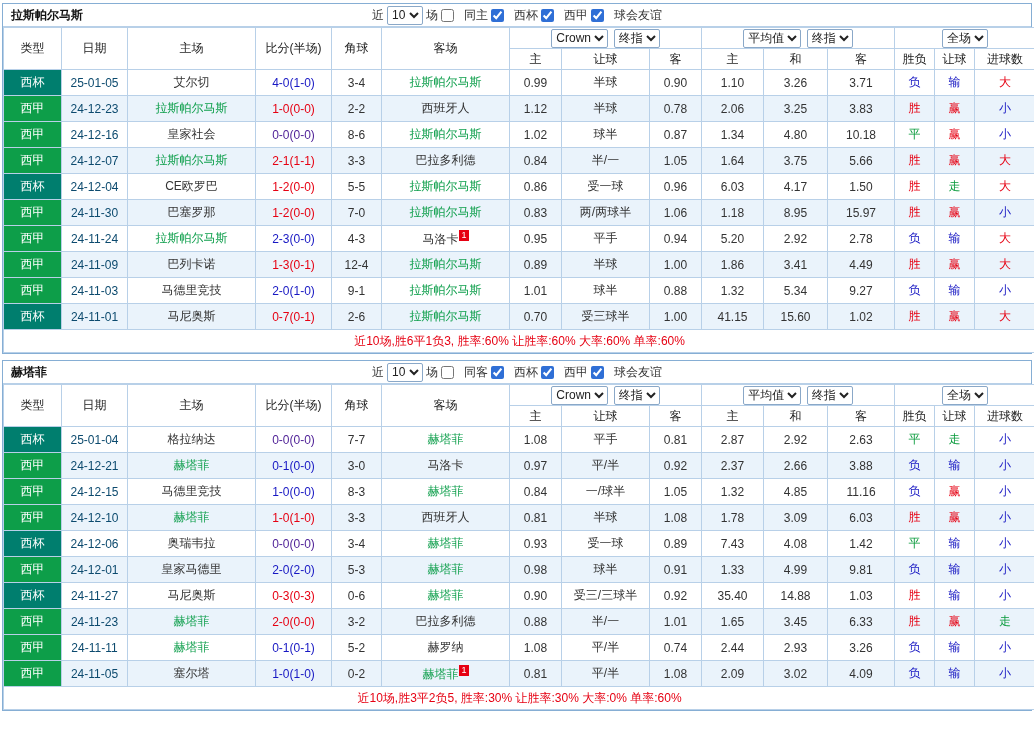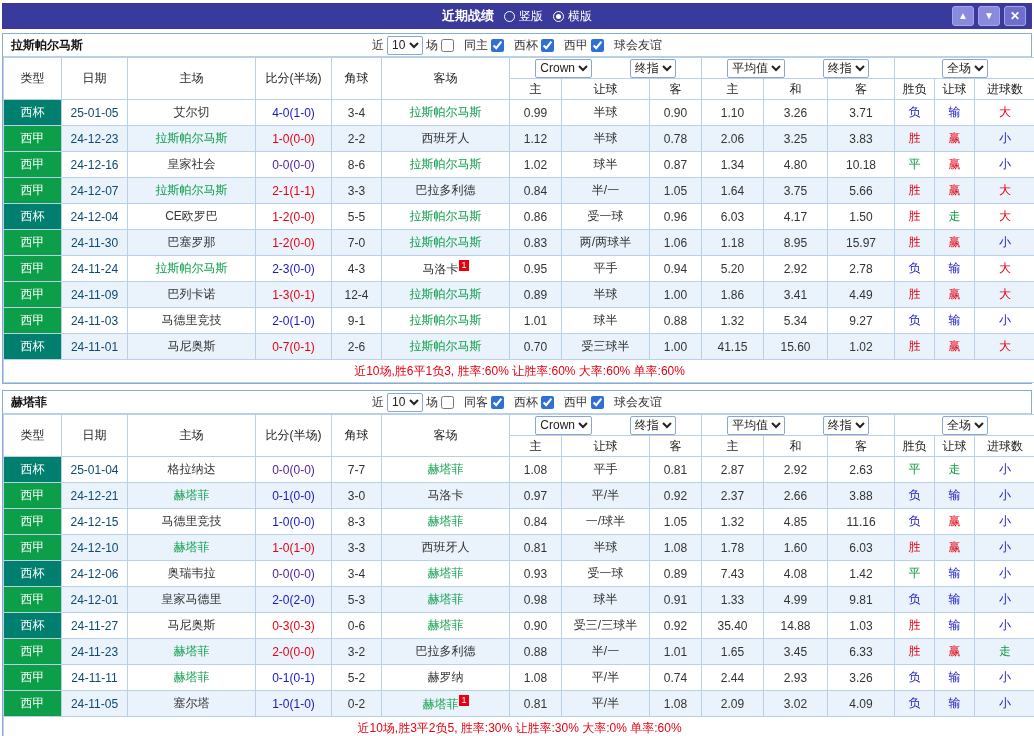--- a/index.html
+++ b/index.html
@@ -23,21 +23,21 @@
   .filter-bar{position:relative;height:23px;display:flex;align-items:center;border-bottom:1px solid #b8d0e8;background:#fff}
   .team-name{font-weight:bold;color:#111;padding-left:8px}
   .filter-controls{position:absolute;left:50%;transform:translateX(-50%);display:flex;align-items:center;gap:3px;white-space:nowrap}
   .cb{display:inline-flex;align-items:center;gap:10px;cursor:pointer}
   input[type=checkbox]{width:13px;height:13px;accent-color:#2f6fd6;margin:0}
   select{font-family:Liberation Sans, sans-serif;font-size:12px;height:19px;border:1px solid #8aa8c8;background:#fff;border-radius:2px;color:#222}
 
   table{width:100%;border-collapse:collapse;table-layout:fixed}
   th,td{border:1px solid #b8d0e8;text-align:center;overflow:hidden;white-space:nowrap}
   thead th{height:21px;font-weight:normal;background:#fff;color:#222}
-  .dd-cell select{margin:0 17px}
+  .dd-cell select{margin:0 1px}
   tbody td{height:26px;padding:0 2px}
   tbody tr:nth-child(even) td{background:#eaf3fb}
   tbody tr:nth-child(odd) td{background:#fff}
 
   td.type{color:#fff}
   td.type.cup{background:#007e6e}
   td.type.liga{background:#0d9e49}
   td.date{color:#0c4a6e}
   .teamcell span{cursor:pointer}
   .focal{color:#11a04e}
@@ -50,44 +50,20 @@
   td.res.red{color:#e60012}
   td.res.blue{color:#1717c3}
   td.res.green{color:#0a9b3d}
   td.summary{height:23px;color:#e60012;background:#fff !important}
 </style>
 </head>
 <body>
 
 <div class="wrap">
 
-  <div class="titlebar">
-    <div class="title-center">
-      <span class="win-title">近期战绩</span>
-      <label class="radio">
-        <i class="rdot"></i>
-        <span>竖版</span>
-      </label>
-      <label class="radio">
-        <i class="rdot on"></i>
-        <span>横版</span>
-      </label>
-    </div>
-    <span class="title-buttons">
-      <button class="tbtn">
-          <span>▲</span>
-        </button>
-      <button class="tbtn">
-          <span>▼</span>
-        </button>
-      <button class="tbtn close">
-          <span>✕</span>
-        </button>
-    </span>
-  </div>
 
   <div id="blocks">
   <section class="block">
     <div class="filter-bar">
       <span class="team-name">拉斯帕尔马斯</span>
       <div class="filter-controls">
         <span>近</span>
         <select><option>10</option></select>
         <span>场</span>
         <label class="cb">
@@ -467,21 +443,21 @@
               <td class="type liga">西甲</td>
               <td class="date">24-12-10</td>
               <td class="teamcell"><span class="focal">赫塔菲</span></td>
               <td class="score win">1-0(1-0)</td>
               <td class="num">3-3</td>
               <td class="teamcell"><span class="">西班牙人</span></td>
               <td class="num">0.81</td>
               <td class="hd">半球</td>
               <td class="num">1.08</td>
               <td class="num">1.78</td>
-              <td class="num">1.60</td>
+              <td class="num">3.09</td>
               <td class="num">6.03</td>
               <td class="res red">胜</td>
               <td class="res red">赢</td>
               <td class="res blue">小</td>
             </tr>
             <tr>
               <td class="type cup">西杯</td>
               <td class="date">24-12-06</td>
               <td class="teamcell"><span class="">奥瑞韦拉</span></td>
               <td class="score draw">0-0(0-0)</td>

